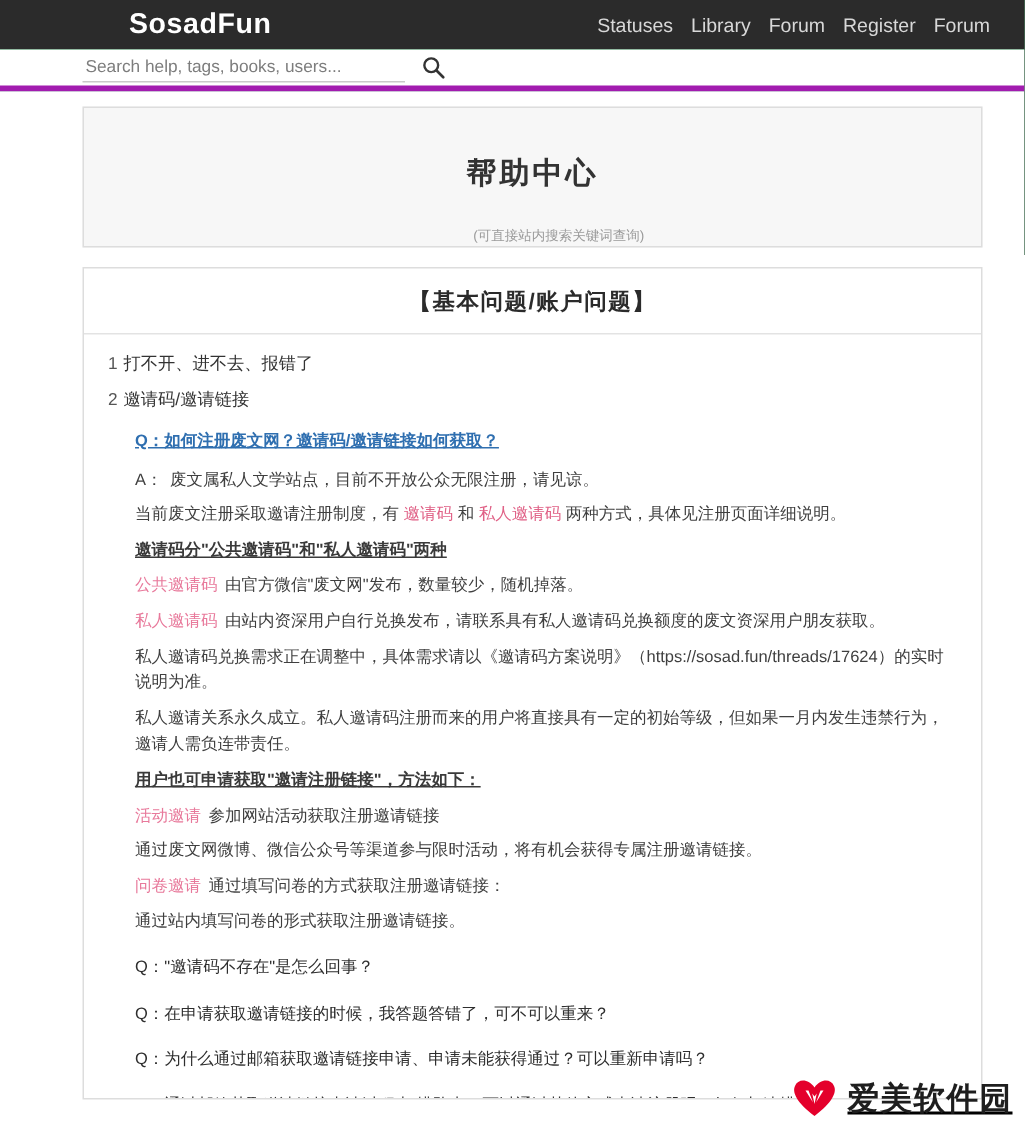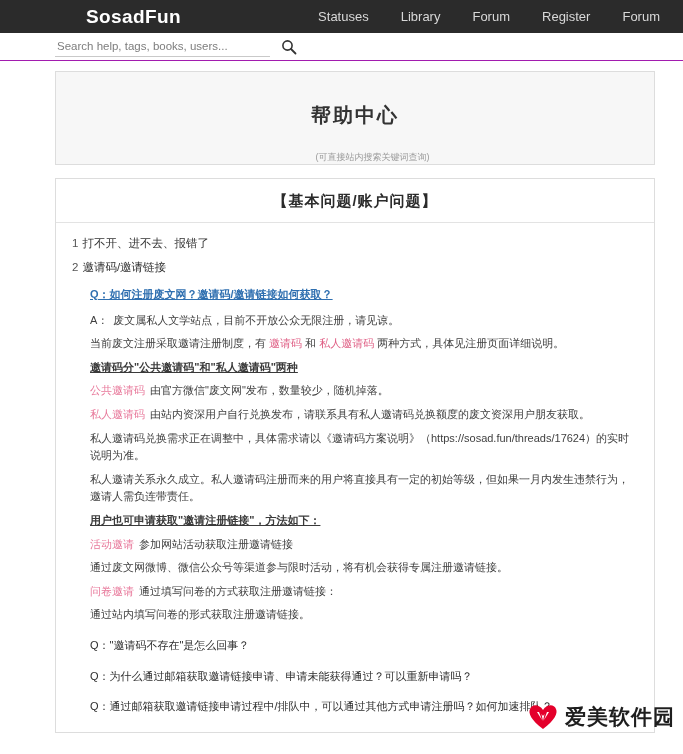--- a/index.html
+++ b/index.html
@@ -28,37 +28,37 @@
     color: #ffffff;
     font-size: 19px;
     font-weight: bold;
     letter-spacing: .4px;
     padding-left: 86px;
     font-family: "Liberation Sans", sans-serif;
   }
   .nav-links {
     display: flex;
     align-items: center;
-    gap: 32px;
+    gap: 12px;
     padding-right: 9px;
     justify-content: flex-end;
   }
   .nav-links a {
     color: #d8d8d8;
     font-size: 13px;
     text-decoration: none;
   }
   
   .searchrow {
     height: 28px;
     background: #ffffff;
     display: flex;
     align-items: center;
     padding-left: 55px;
-    border-bottom: 1px solid #a21caf;
+    border-bottom: 4px solid #a21caf;
   }
   .search-field {
     width: 215px;
     height: 20px;
     border: none;
     border-bottom: 1px solid #c9c9c9;
     outline: none;
     font-size: 11.5px;
     color: #5a5a5a;
     font-family: "Liberation Sans", sans-serif;
@@ -160,25 +160,26 @@
   }
   .pink-strong { color: #e06287; }
   .tag {
     color: #e8799b;
     margin-right: 5px;
   }
   
   .watermark {
     position: absolute;
     right: 8px;
-    bottom: 23px;
+    bottom: 8px;
     display: flex;
     align-items: center;
     gap: 7px;
     background: rgba(255,255,255,0.0);
+    text-decoration: underline;
   }
   .wm-heart { width: 30px; height: 28px; }
   .wm-text {
     font-size: 21px;
     font-weight: bold;
     color: #1e1e1e;
     letter-spacing: 1px;
     font-family: "Liberation Sans", sans-serif;
   }
 </style>
@@ -266,20 +267,21 @@
 
         <p class="para">通过废文网微博、微信公众号等渠道参与限时活动，将有机会获得专属注册邀请链接。</p>
 
         <p class="para">
           <span class="tag">问卷邀请</span><span>通过填写问卷的方式获取注册邀请链接：</span>
         </p>
 
         <p class="para">通过站内填写问卷的形式获取注册邀请链接。</p>
 
         <p class="para q">Q："邀请码不存在"是怎么回事？</p>
+        <p class="para q">Q：在申请获取邀请链接的时候，我答题答错了，可不可以重来？</p>
         <p class="para q">Q：为什么通过邮箱获取邀请链接申请、申请未能获得通过？可以重新申请吗？</p>
         <p class="para q">Q：通过邮箱获取邀请链接申请过程中/排队中，可以通过其他方式申请注册吗？如何加速排队？</p>
 
       </div>
     </div>
   </div>
 
   <div class="watermark">
     <span class="wm-heart">
       <svg width="30" height="28" viewBox="0 0 30 28">

